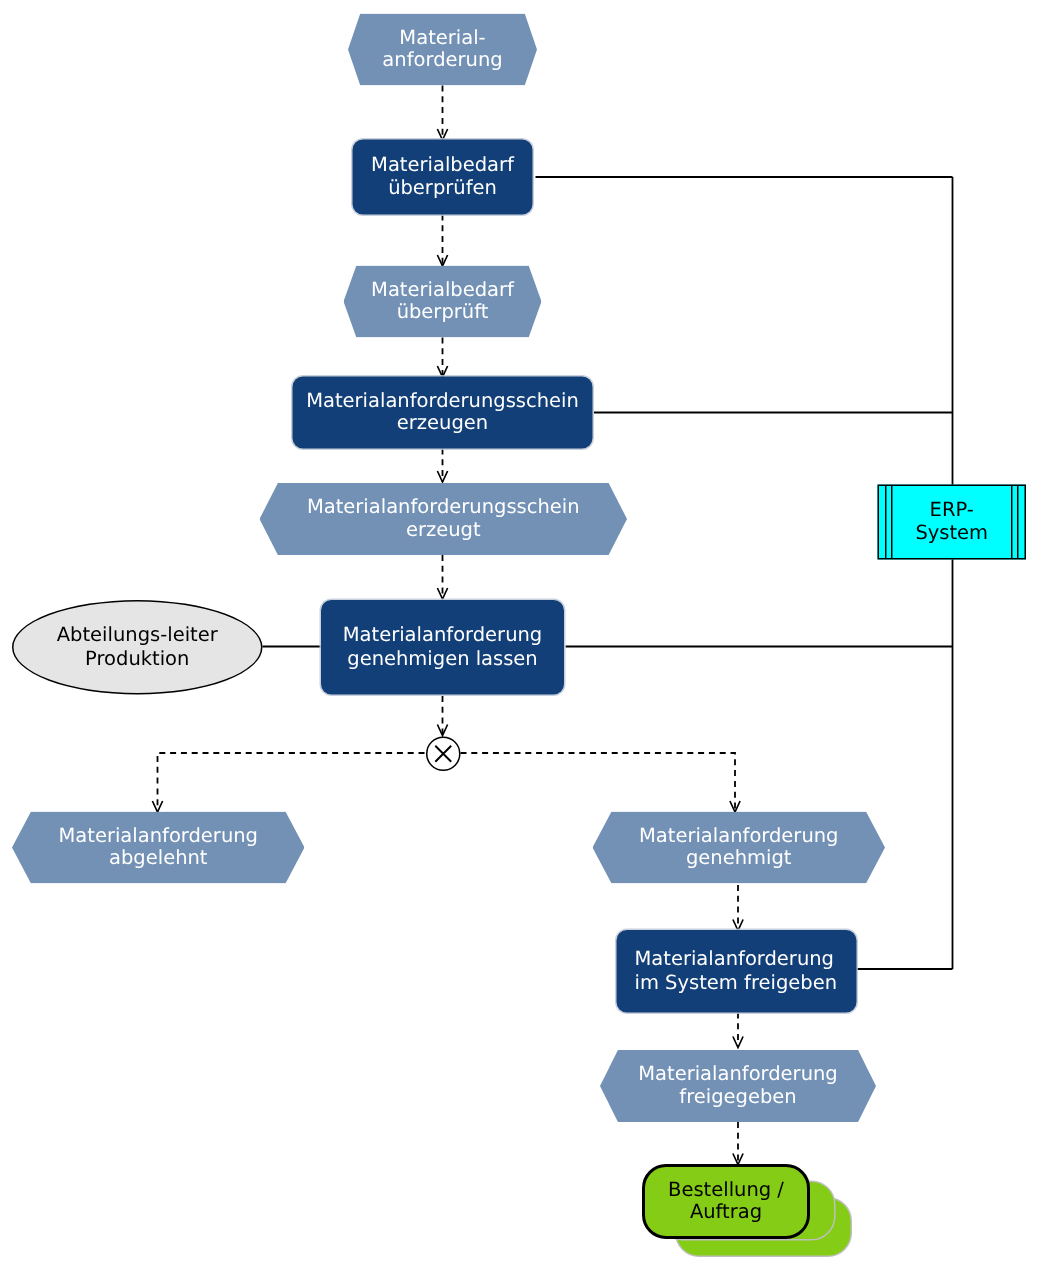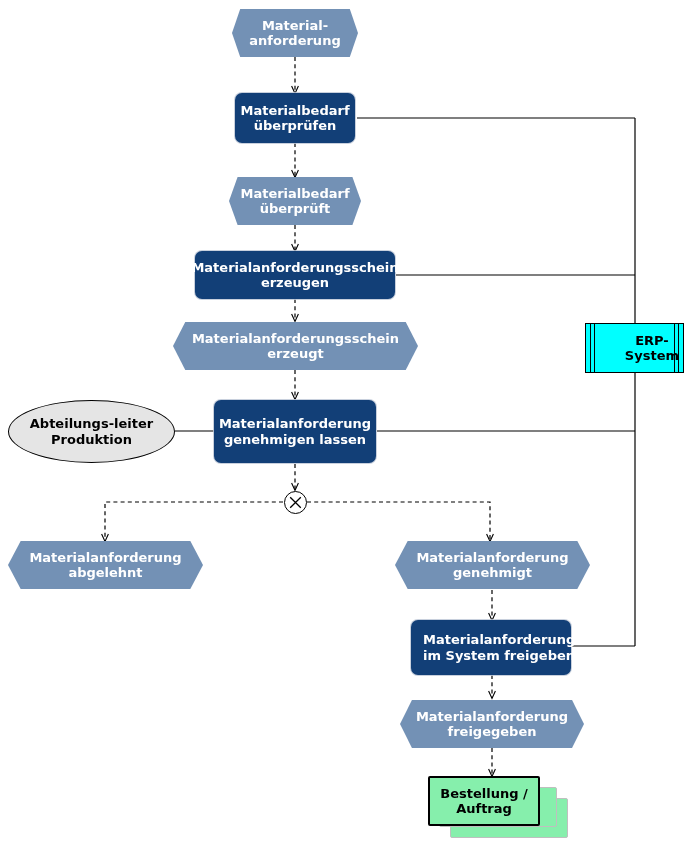--- a/index.html
+++ b/index.html
@@ -6,21 +6,20 @@
   body{
     font-family:"DejaVu Sans", sans-serif;
     -webkit-font-smoothing:antialiased;
   }
   #canvas{
     position:relative;
     width:695px;
     height:846px;
     background:#ffffff;
     overflow:hidden;
-    font-weight:bold;
   }
   #edges{
     position:absolute;
     left:0;top:0;
     width:695px;height:846px;
     pointer-events:none;
   }
   .node{
     position:absolute;
     box-sizing:border-box;
@@ -75,23 +74,23 @@
   }
   .system .bar.l1{ left:4px; }
   .system .bar.l2{ left:8px; }
   .system .bar.r1{ right:4px; }
   .system .bar.r2{ right:8px; }
   
   .docstack{ position:absolute; }
   .docstack .sheet{
     position:absolute;
     box-sizing:border-box;
-    background:#86efac;
+    background:#84cc16;
     border:1px solid #BFBFBF;
-    border-radius:2px;
+    border-radius:16px;
   }
   .docstack .sheet.back2{ left:22px; top:22px; }
   .docstack .sheet.back1{ left:11px; top:11px; }
   .docstack .sheet.front{
     left:0; top:0;
     border:2px solid #000000;
     display:flex;
     align-items:center;
     justify-content:center;
     text-align:center;
@@ -200,21 +199,21 @@
   </div>
 
   <div class="docstack" style="left:428px;top:776px;width:140px;height:62px;">
     <div class="sheet back2" style="width:118px;height:40px;"></div>
     <div class="sheet back1" style="width:118px;height:40px;"></div>
     <div class="sheet front" style="width:112px;height:50px;">
       <span>Bestellung /<br>Auftrag</span>
     </div>
   </div>
 
-  <div class="node system" style="left:585px;top:323px;width:99px;height:50px;justify-content:flex-end;">
+  <div class="node system" style="left:585px;top:323px;width:99px;height:50px;">
     <span class="bar l1"></span>
     <span class="bar l2"></span>
     <span class="bar r1"></span>
     <span class="bar r2"></span>
     <span class="lbl">ERP-<br>System</span>
   </div>
 
 </div>
 
 </body></html>

